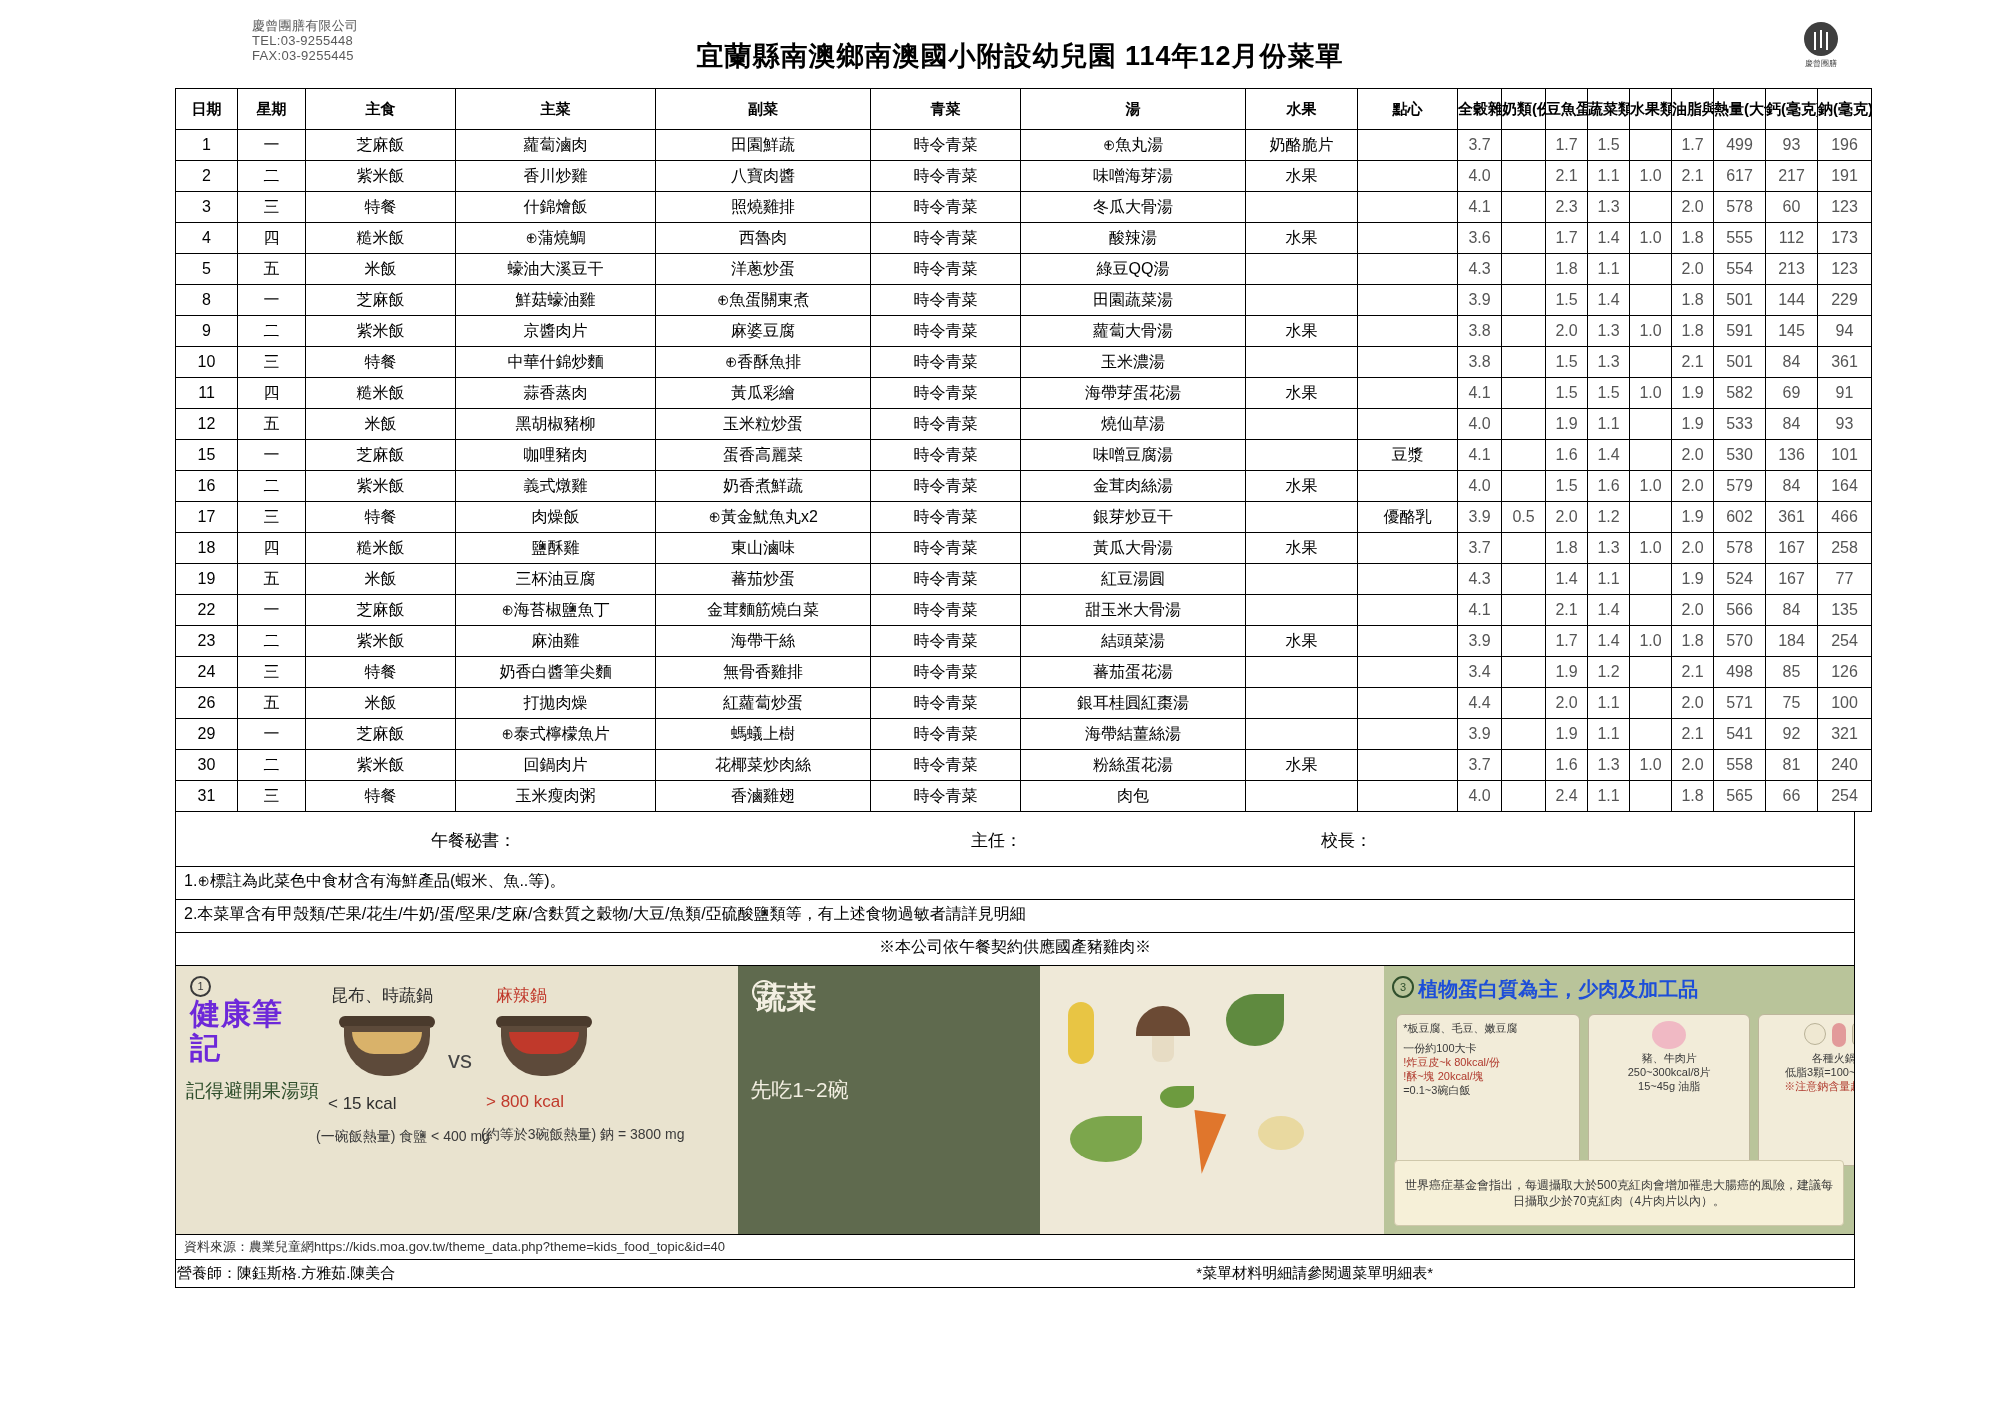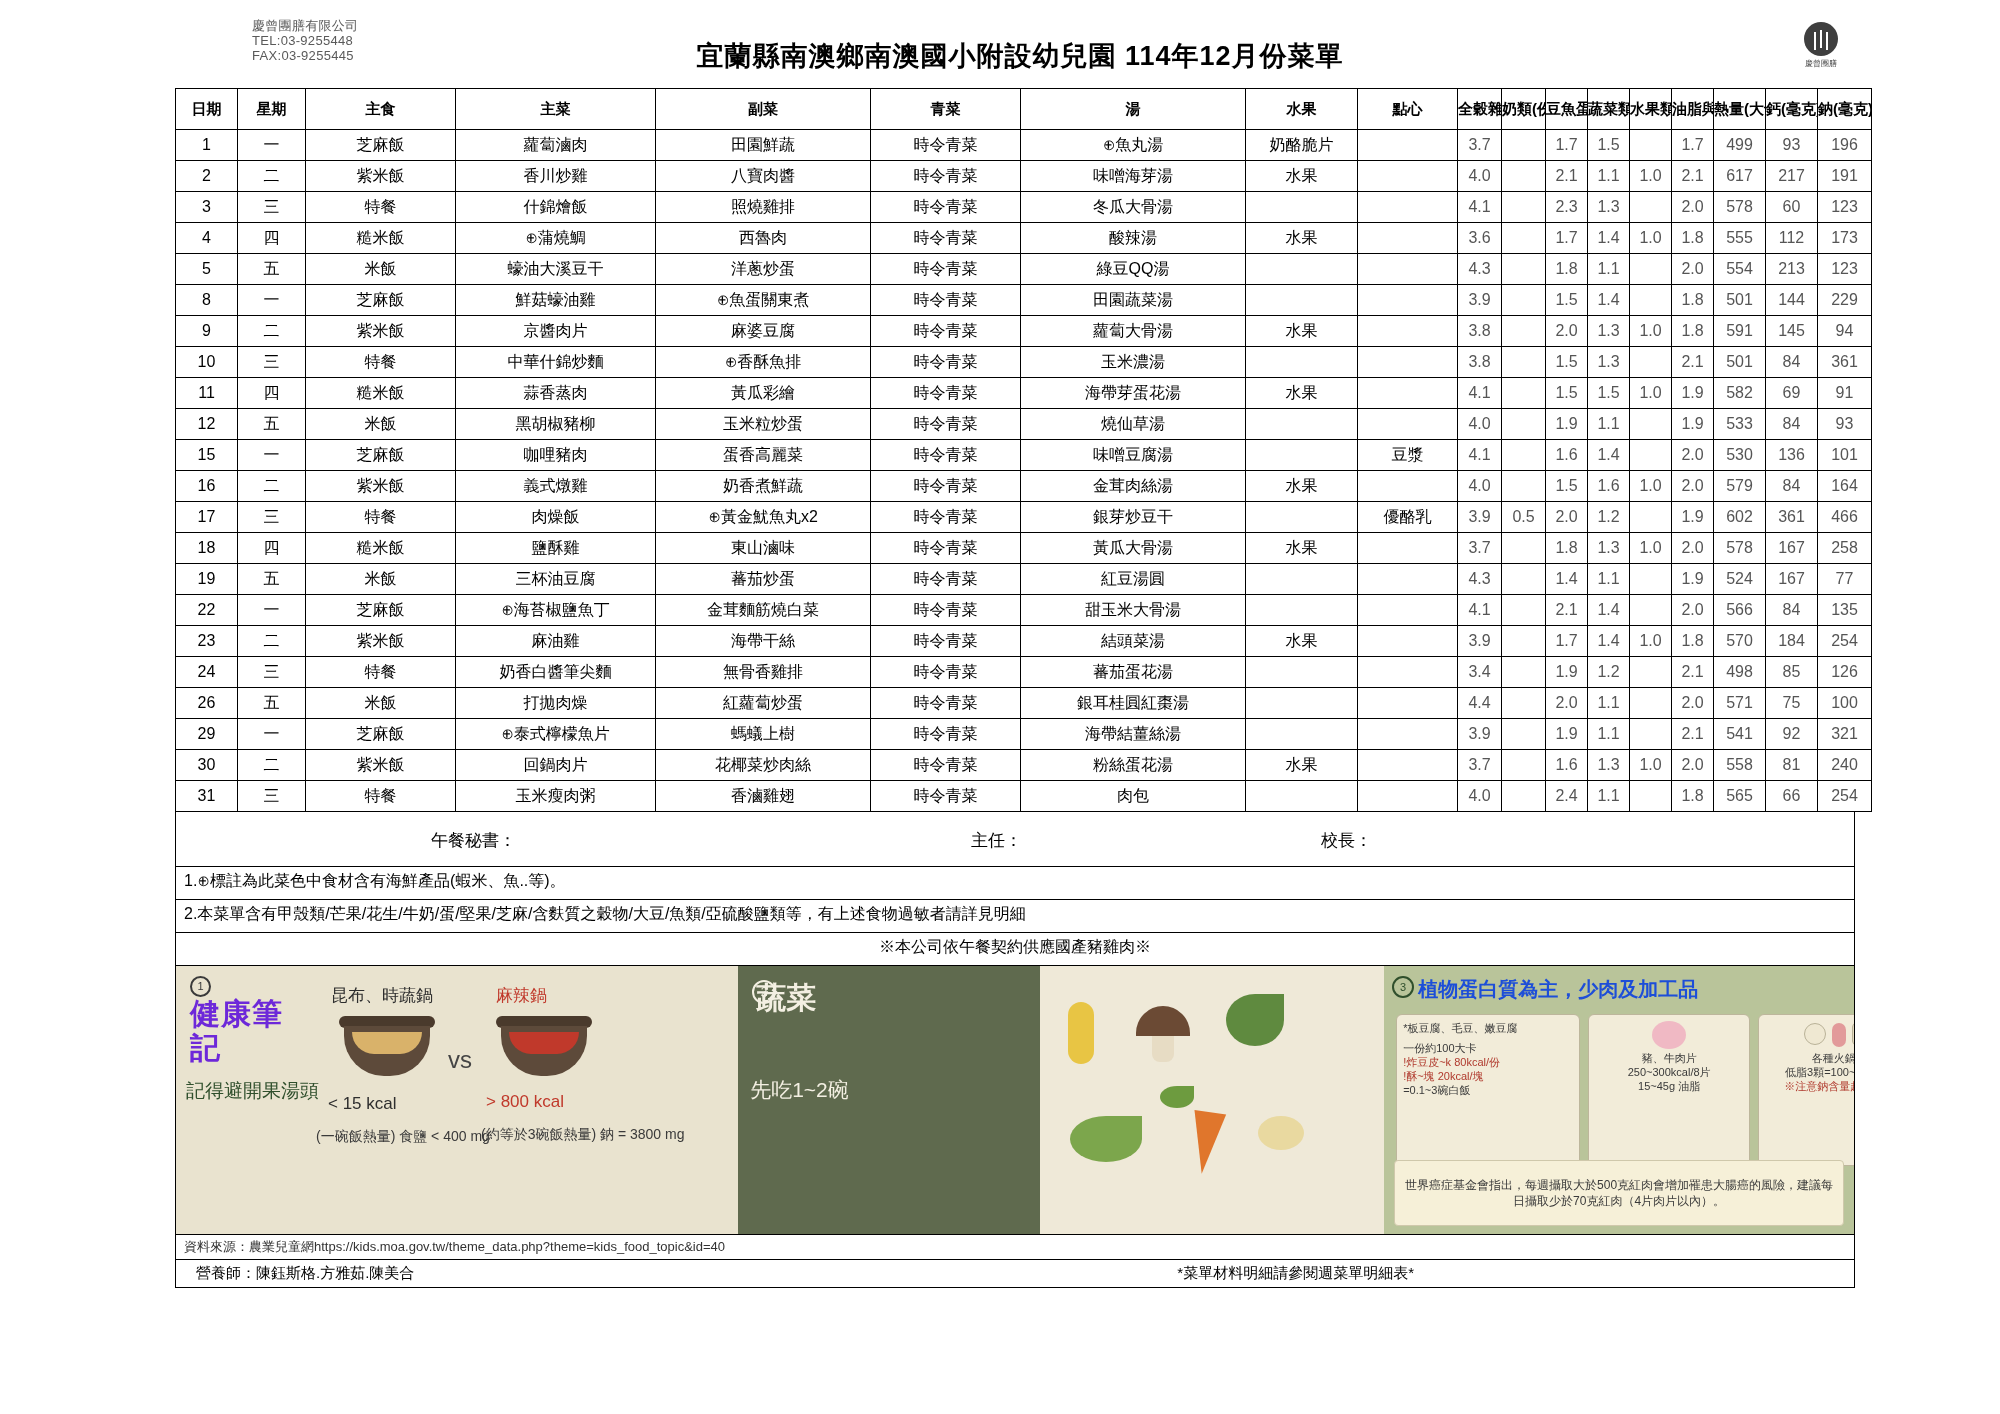--- a/index.html
+++ b/index.html
@@ -264,21 +264,21 @@
   .corn {
     position:absolute; width:26px; height:62px; border-radius:13px; background:#e8c544;
   }
   
   .src-note {
     border: 1px solid #000; border-top:none;
     font-size: 13px; padding: 3px 8px; color: #333;
   }
   .foot {
     border: 1px solid #000; border-top:none;
-    font-size: 15px; padding: 4px 20px;
+    font-size: 15px; padding: 4px 1px;
     display: flex; justify-content: space-between;
   }
   .foot .right { margin-right: 420px; }
 </style>
 </head>
 <body>
 
 <div class="page">
 
   <div class="header">

